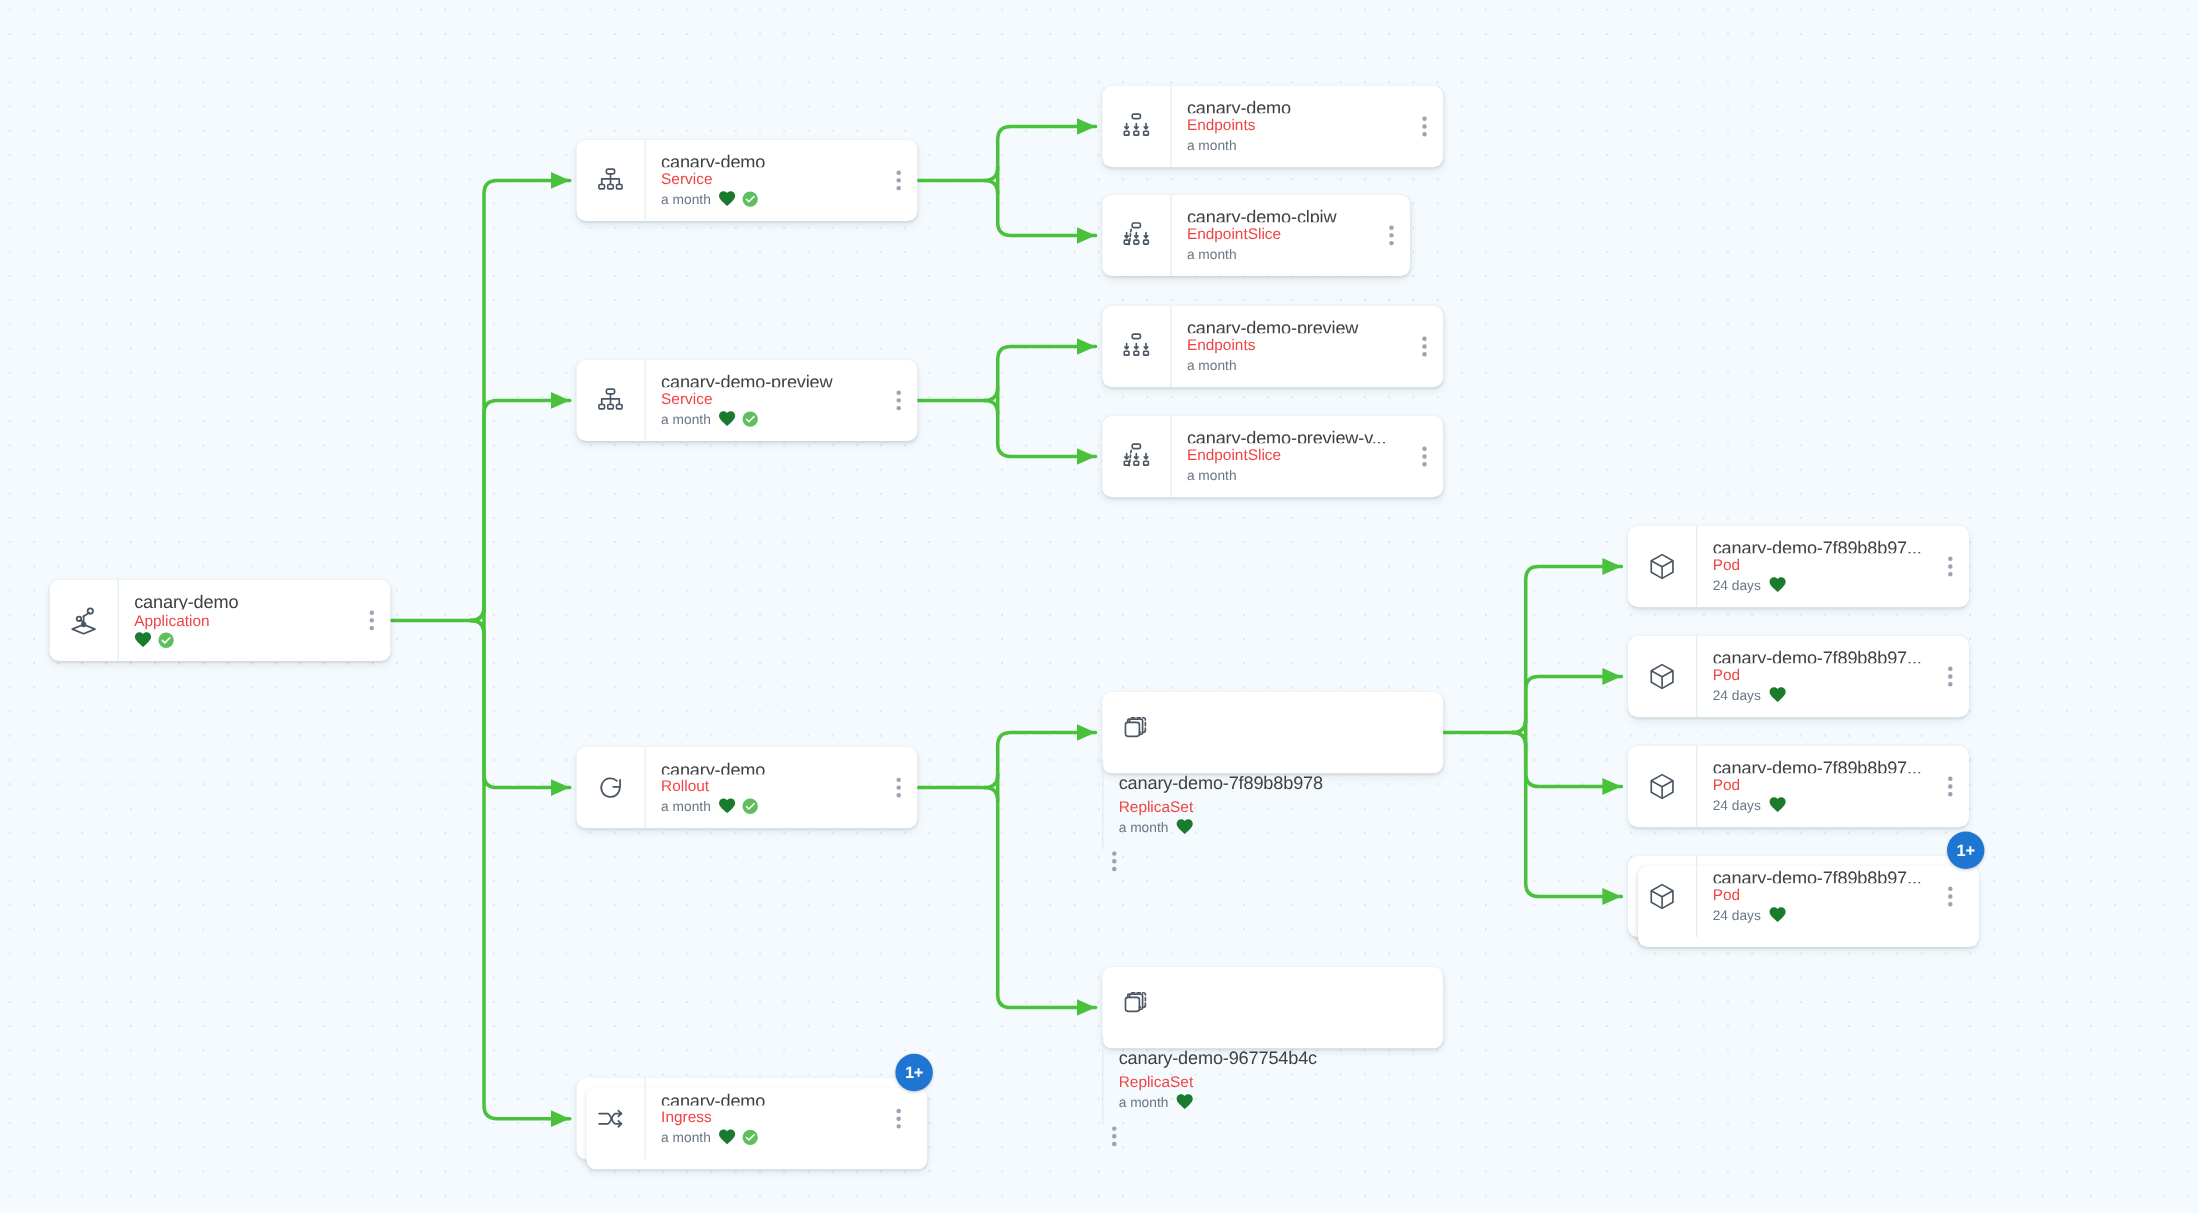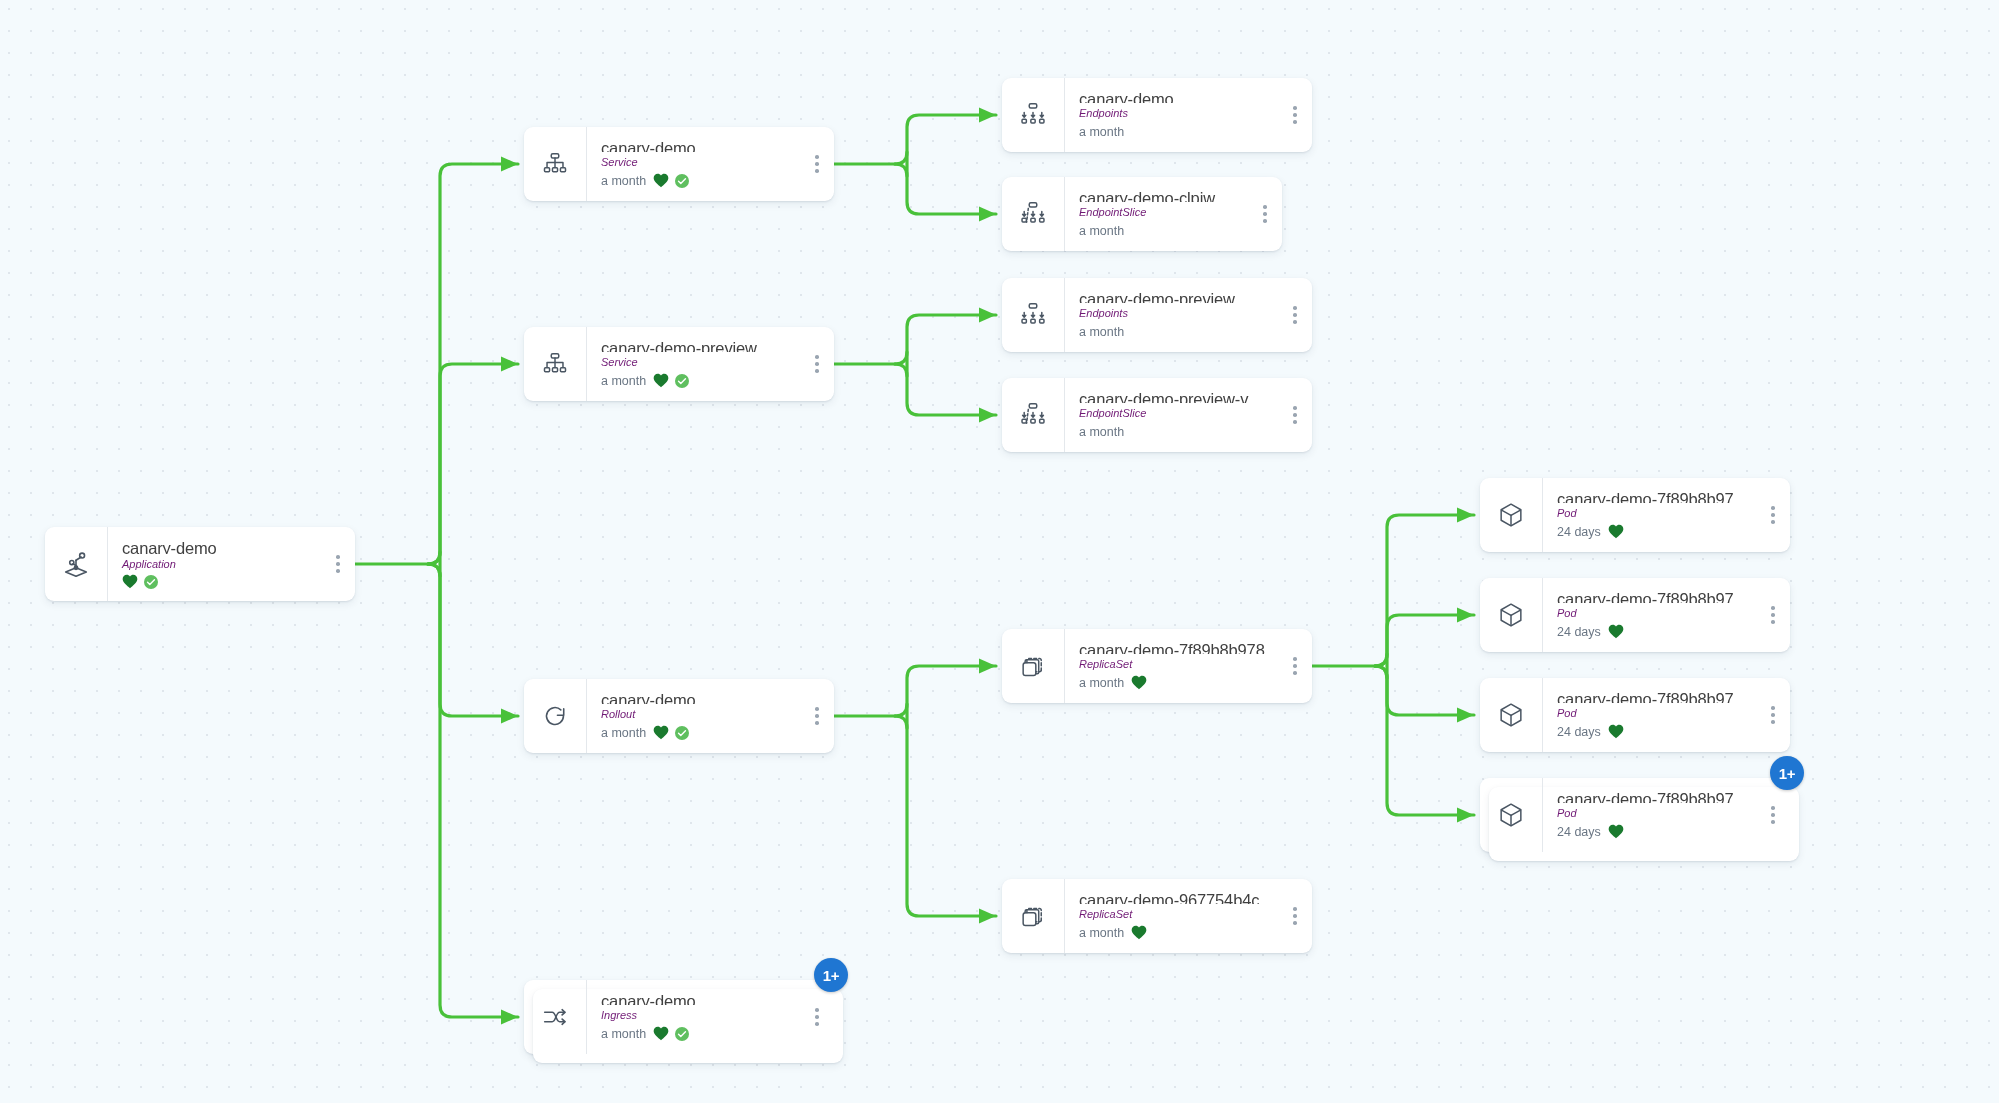--- a/index.html
+++ b/index.html
@@ -83,26 +83,25 @@
     font-size: 16.5px;
     line-height: 21px;
     color: #404040;
     letter-spacing: -0.15px;
     white-space: nowrap;
     overflow: hidden;
     text-overflow: ellipsis;
   }
 
   .node-kind {
-    font-size: 11px;
+    font-size: 14px;
     line-height: 18px;
-    color: #701a75;
+    color: #ef4444;
     margin-top: 1px;
     white-space: nowrap;
-    font-style: italic;
   }
 
   .node-meta {
     display: flex;
     align-items: center;
     gap: 7px;
     margin-top: 1px;
     height: 18px;
   }
   .node-age {
@@ -484,21 +483,21 @@
          <span class="node-age">a month</span>
          <span class="status-icons"></span>
        </div>
     </div>
     <div class="menu-dots">
       <i></i>
       <i></i>
       <i></i>
     </div>
       </div>
-      <div class="node" style="left: 1002px; top: 629px; width: 310px; height: 74px;">
+      <div class="node" style="left: 1002px; top: 629px; width: 310px; height: 74px; flex-direction: column;">
     <div class="node-icon">
 
     <svg width="30" height="30" viewBox="0 0 32 32" fill="none" stroke="currentColor" stroke-width="1.6" stroke-linecap="round" stroke-linejoin="round">
       <rect x="5.5" y="12.5" width="13.5" height="13.5" rx="2.4"></rect>
       <path d="M9.5 12.5 L9.5 9.8 A1.8 1.8 0 0 1 11.3 8 L22.5 8" stroke-dasharray="3 2.4"></path>
       <path d="M23 8 A1.8 1.8 0 0 1 24.8 9.8 L24.8 20.4" stroke-dasharray="3 2.4"></path>
       <path d="M24.8 20.4 A1.8 1.8 0 0 1 23 22.2 L19 22.2" stroke-dasharray="3 2.4"></path>
       <path d="M7.6 12.5 L7.6 11 A1.6 1.6 0 0 1 9.2 9.4 L20.5 9.4
                A1.6 1.6 0 0 1 22.1 11 L22.1 22.6
                A1.6 1.6 0 0 1 20.5 24.2 L19 24.2"></path>
@@ -517,21 +516,21 @@
   </svg>
             </span>
        </div>
     </div>
     <div class="menu-dots">
       <i></i>
       <i></i>
       <i></i>
     </div>
       </div>
-      <div class="node" style="left: 1002px; top: 879px; width: 310px; height: 74px;">
+      <div class="node" style="left: 1002px; top: 879px; width: 310px; height: 74px; flex-direction: column;">
     <div class="node-icon">
 
     <svg width="30" height="30" viewBox="0 0 32 32" fill="none" stroke="currentColor" stroke-width="1.6" stroke-linecap="round" stroke-linejoin="round">
       <rect x="5.5" y="12.5" width="13.5" height="13.5" rx="2.4"></rect>
       <path d="M9.5 12.5 L9.5 9.8 A1.8 1.8 0 0 1 11.3 8 L22.5 8" stroke-dasharray="3 2.4"></path>
       <path d="M23 8 A1.8 1.8 0 0 1 24.8 9.8 L24.8 20.4" stroke-dasharray="3 2.4"></path>
       <path d="M24.8 20.4 A1.8 1.8 0 0 1 23 22.2 L19 22.2" stroke-dasharray="3 2.4"></path>
       <path d="M7.6 12.5 L7.6 11 A1.6 1.6 0 0 1 9.2 9.4 L20.5 9.4
                A1.6 1.6 0 0 1 22.1 11 L22.1 22.6
                A1.6 1.6 0 0 1 20.5 24.2 L19 24.2"></path>

